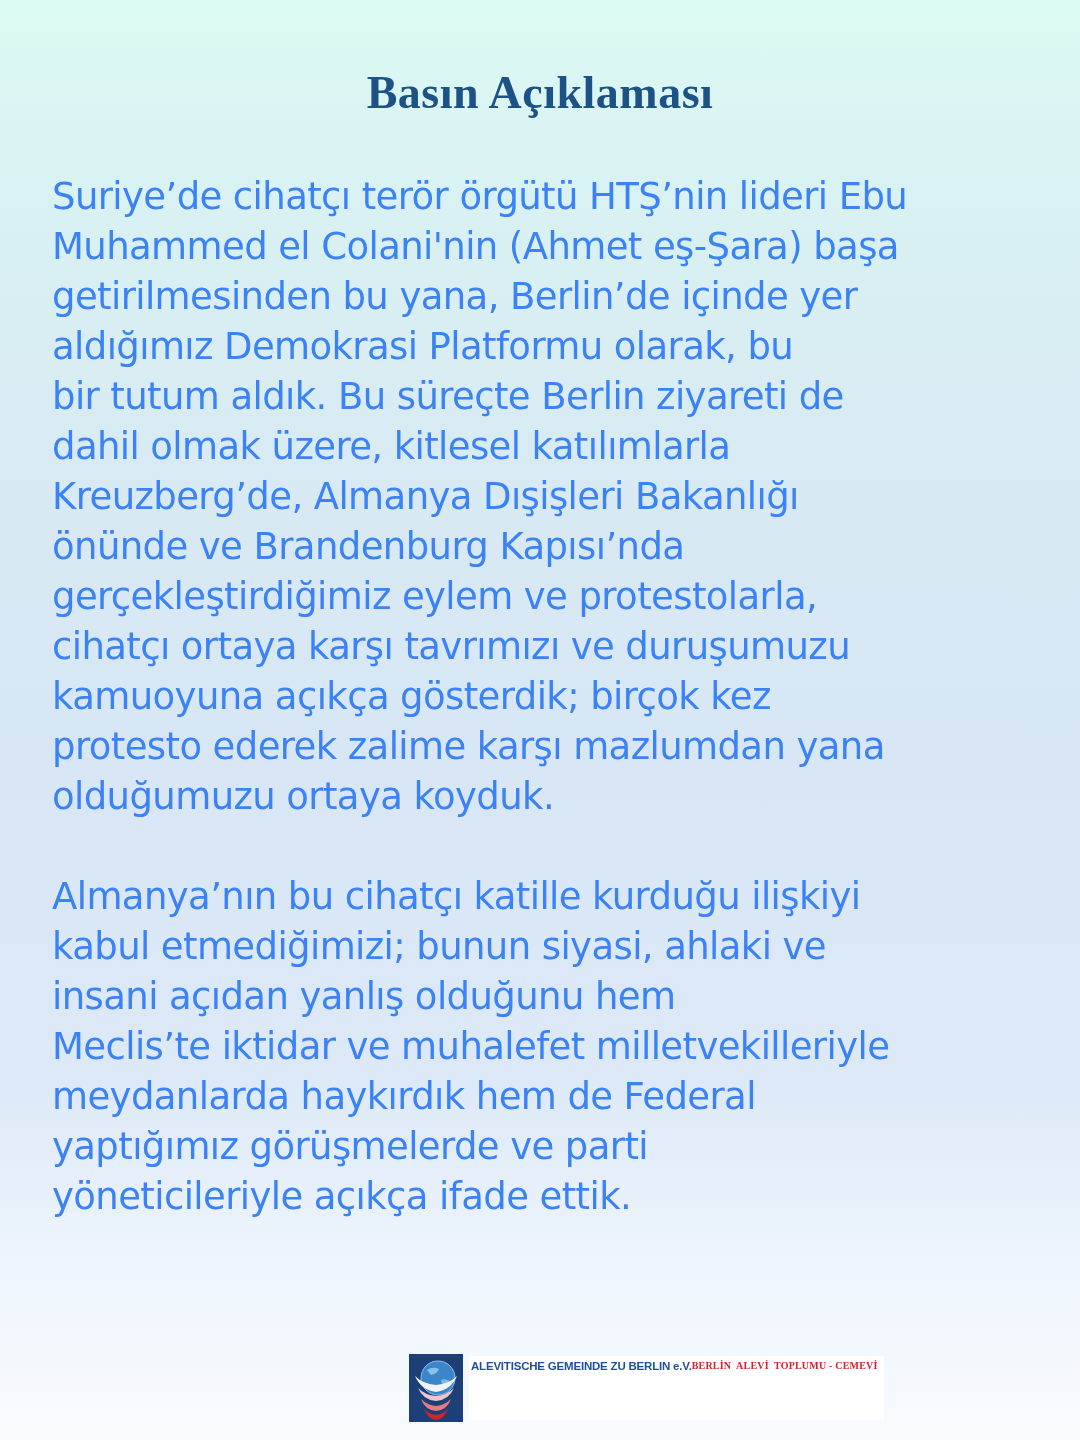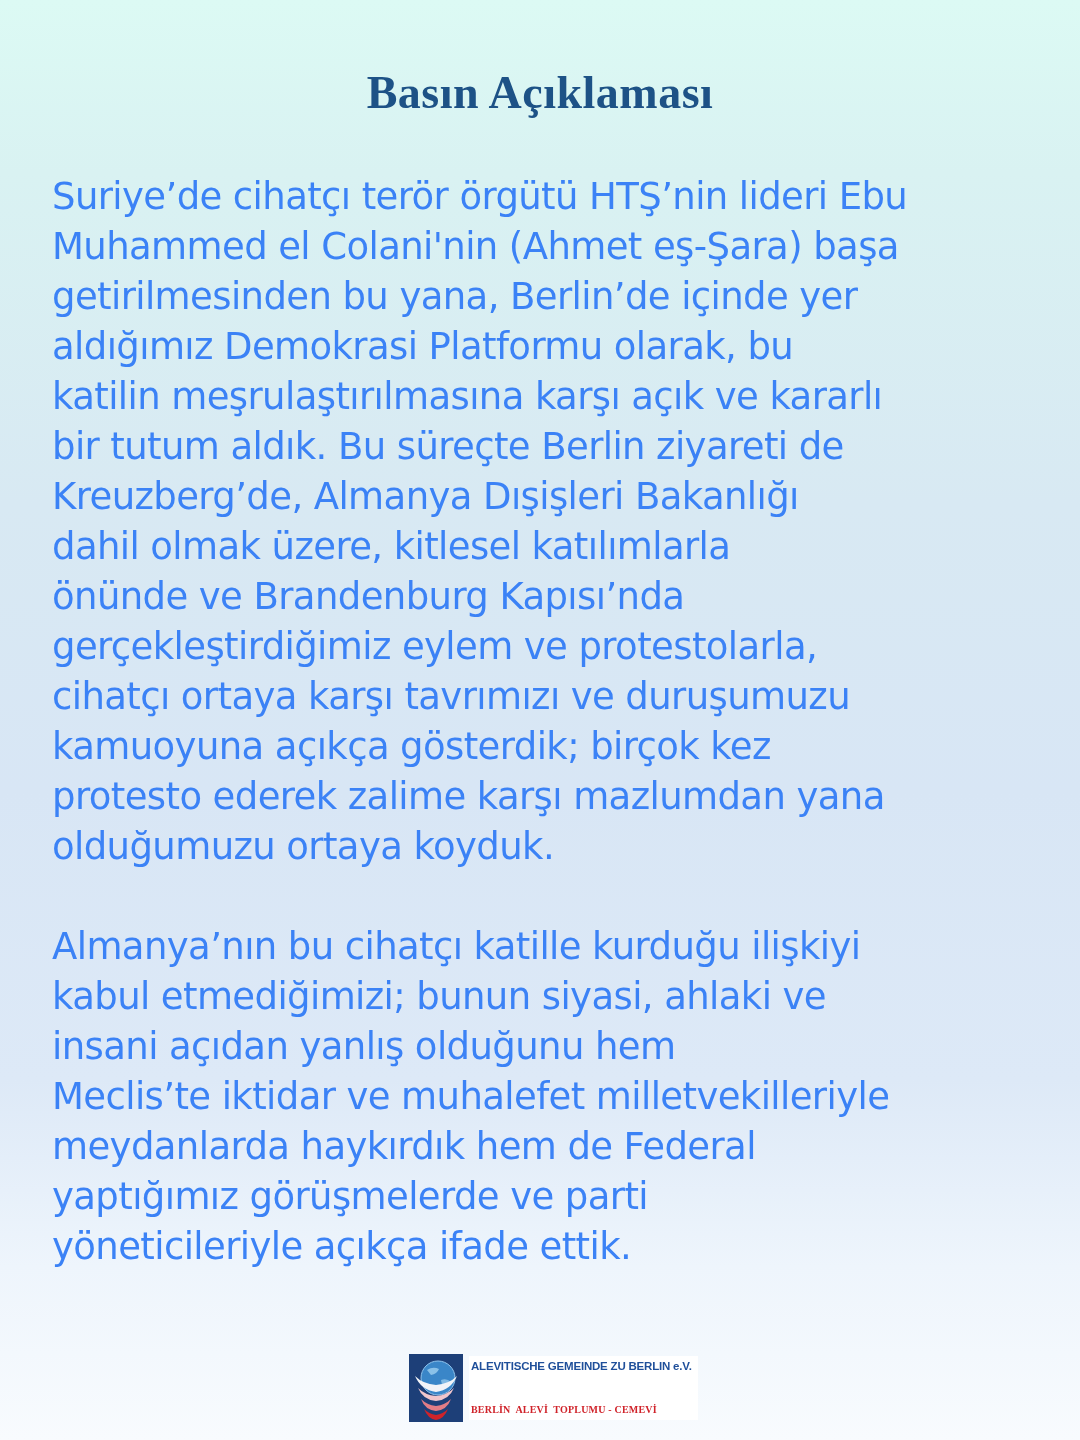--- a/index.html
+++ b/index.html
@@ -72,22 +72,22 @@
     .emblem {
       width: 54px;
       height: 68px;
       background: #1d3f78;
       position: relative;
       overflow: hidden;
     }
     .emblem svg { display: block; }
     .org-text {
       display: flex;
-      flex-direction: column;
-      justify-content: space-between;
+      flex-direction: row;
+      justify-content: flex-end;
       background: #ffffff;
       padding: 2px 6px 2px 2px;
       height: 60px;
     }
     .org-line-1 {
       font-family: "Liberation Sans", sans-serif;
       font-size: 11.5px;
       font-weight: bold;
       color: #1f4f9a;
       letter-spacing: -0.2px;
@@ -110,24 +110,23 @@
 <div class="page">
 
   <h1 class="title">Basın Açıklaması</h1>
 
   <div class="body-text">
     <div>
       <span class="line">Suriye’de cihatçı terör örgütü HTŞ’nin lideri Ebu</span>
       <span class="line">Muhammed el Colani'nin (Ahmet eş-Şara) başa</span>
       <span class="line">getirilmesinden bu yana, Berlin’de içinde yer</span>
       <span class="line">aldığımız Demokrasi Platformu olarak, bu</span>
-      <span class="line">katilin meşrulaştırılmasına karşı açık ve kararlı</span>
       <span class="line">bir tutum aldık. Bu süreçte Berlin ziyareti de</span>
+      <span class="line">dahil olmak üzere, kitlesel katılımlarla</span>
       <span class="line">Kreuzberg’de, Almanya Dışişleri Bakanlığı</span>
-      <span class="line">dahil olmak üzere, kitlesel katılımlarla</span>
       <span class="line">önünde ve Brandenburg Kapısı’nda</span>
       <span class="line">gerçekleştirdiğimiz eylem ve protestolarla,</span>
       <span class="line">cihatçı ortaya karşı tavrımızı ve duruşumuzu</span>
       <span class="line">kamuoyuna açıkça gösterdik; birçok kez</span>
       <span class="line">protesto ederek zalime karşı mazlumdan yana</span>
       <span class="line">olduğumuzu ortaya koyduk.</span>
     </div>
     <div class="para-gap"></div>
     <div>
       <span class="line">Almanya’nın bu cihatçı katille kurduğu ilişkiyi</span>

